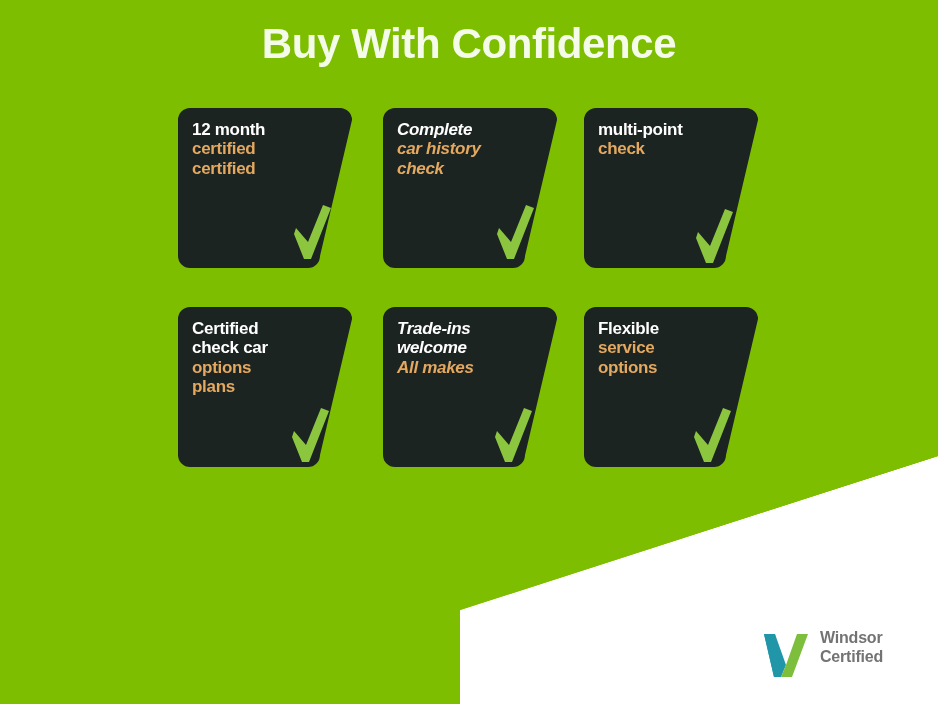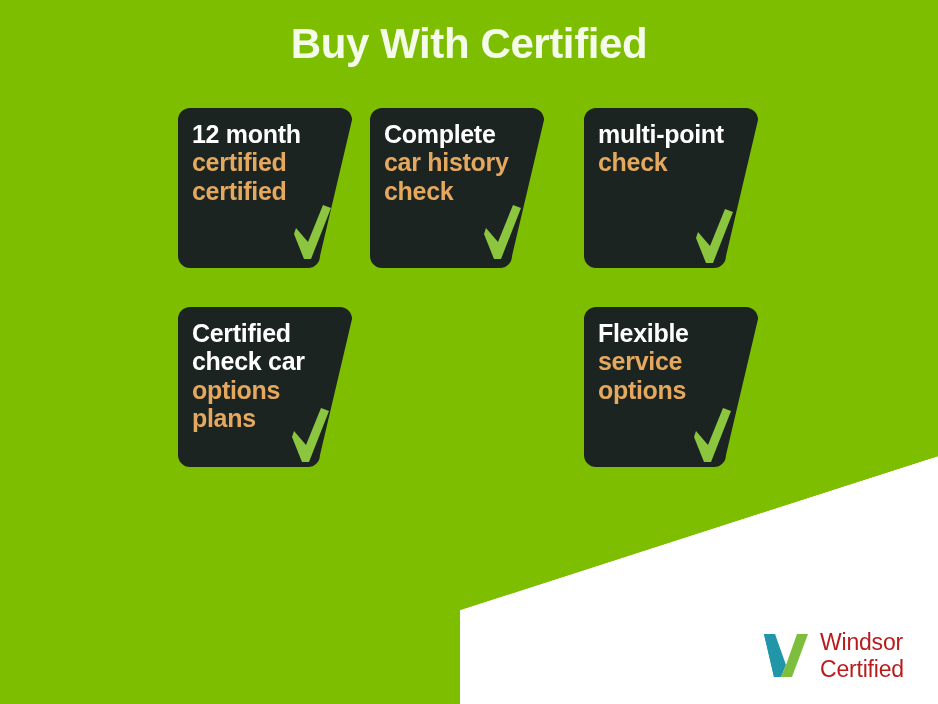--- a/index.html
+++ b/index.html
@@ -60,39 +60,39 @@
   }
   .card-row.row2 { margin-top: 39px; }
 
   .card {
     position: absolute;
     top: 0;
     width: 174px;
     height: 160px;
   }
   .card.c0 { left: 0px; }
-  .card.c1 { left: 192px; }
+  .card.c1 { left: 205px; font-style: italic; }
   .card.c2 { left: 406px; }
 
   .card-shape {
     position: absolute;
     left: 0;
     top: 0;
     width: 174px;
     height: 160px;
     z-index: 1;
   }
 
   .card-text {
     position: absolute;
     z-index: 2;
     left: 14px;
     top: 12px;
     width: 152px;
-    font-size: 25px;
+    font-size: 17px;
     font-weight: bold;
     line-height: 1.135;
     letter-spacing: -0.3px;
   }
   .card-text .ln { display: block; white-space: nowrap; }
   .ln.w { color: #ffffff; }
   .ln.o { color: #e4a85e; }
 
   .tick {
     position: absolute;
@@ -110,41 +110,41 @@
   }
   .logo-mark {
     position: absolute;
     left: 0;
     top: 4px;
   }
   .logo-words {
     position: absolute;
     left: 58px;
     top: 1px;
-    font-size: 23px;
-    font-weight: normal;
+    font-size: 16px;
+    font-weight: bold;
     line-height: 1.16;
-    color: #b91c1c;
+    color: #737373;
     letter-spacing: -0.2px;
   }
   .logo-words span { display: block; }
 </style>
 </head>
 <body>
 
 <div id="stage">
 
   <svg class="green-bg" viewBox="0 0 938 704" preserveAspectRatio="none">
     <path d="M0,0 L938,0 L938,456 L180,700 Q110,700 110,630 L0,0 Z" fill="#7DBE00"></path>
     <path d="M0,0 L938,0 L938,456 L300,660 L150,660 Q110,660 110,620 L110,0 Z" fill="#7DBE00"></path>
     <path d="M0,0 L460,0 L460,704 L0,704 Z" fill="#7DBE00"></path>
     <path d="M0,0 L938,0 L938,456 L290,665 Q160,700 120,640 L0,300 Z" fill="#7DBE00"></path>
   </svg>
 
-  <div class="title">Buy With Certified</div>
+  <div class="title">Buy With Confidence</div>
 
   <div class="cards">
 
     <div class="card-row row1">
 
       <div class="card c0">
         <svg class="card-shape" viewBox="0 0 174 160">
           <path d="M12,0 H162 A12,12 0 0 1 174,12 L142,148 A12,12 0 0 1 130,160 H12 A12,12 0 0 1 0,148 V12 A12,12 0 0 1 12,0 Z" fill="#1C2422"></path>
         </svg>
         <div class="card-text">
@@ -196,20 +196,33 @@
           <span class="ln w">Certified</span>
           <span class="ln w">check car</span>
           <span class="ln o">options</span>
           <span class="ln o">plans</span>
         </div>
         <svg class="tick" style="left:110px; top:100px;" width="44" height="56" viewBox="0 0 44 56">
           <path d="M4,30 L6,24 L18,38 L33,1 L41,4 L21,55 L14,55 Z" fill="#8CC63F"></path>
         </svg>
       </div>
 
+      <div class="card c1">
+        <svg class="card-shape" viewBox="0 0 174 160">
+          <path d="M12,0 H162 A12,12 0 0 1 174,12 L142,148 A12,12 0 0 1 130,160 H12 A12,12 0 0 1 0,148 V12 A12,12 0 0 1 12,0 Z" fill="#1C2422"></path>
+        </svg>
+        <div class="card-text">
+          <span class="ln w">Trade-ins</span>
+          <span class="ln w">welcome</span>
+          <span class="ln o">All makes</span>
+        </div>
+        <svg class="tick" style="left:108px; top:100px;" width="44" height="56" viewBox="0 0 44 56">
+          <path d="M4,30 L6,24 L18,38 L33,1 L41,4 L21,55 L14,55 Z" fill="#8CC63F"></path>
+        </svg>
+      </div>
 
       <div class="card c2">
         <svg class="card-shape" viewBox="0 0 174 160">
           <path d="M12,0 H162 A12,12 0 0 1 174,12 L142,148 A12,12 0 0 1 130,160 H12 A12,12 0 0 1 0,148 V12 A12,12 0 0 1 12,0 Z" fill="#1C2422"></path>
         </svg>
         <div class="card-text">
           <span class="ln w">Flexible</span>
           <span class="ln o">service</span>
           <span class="ln o">options</span>
         </div>

